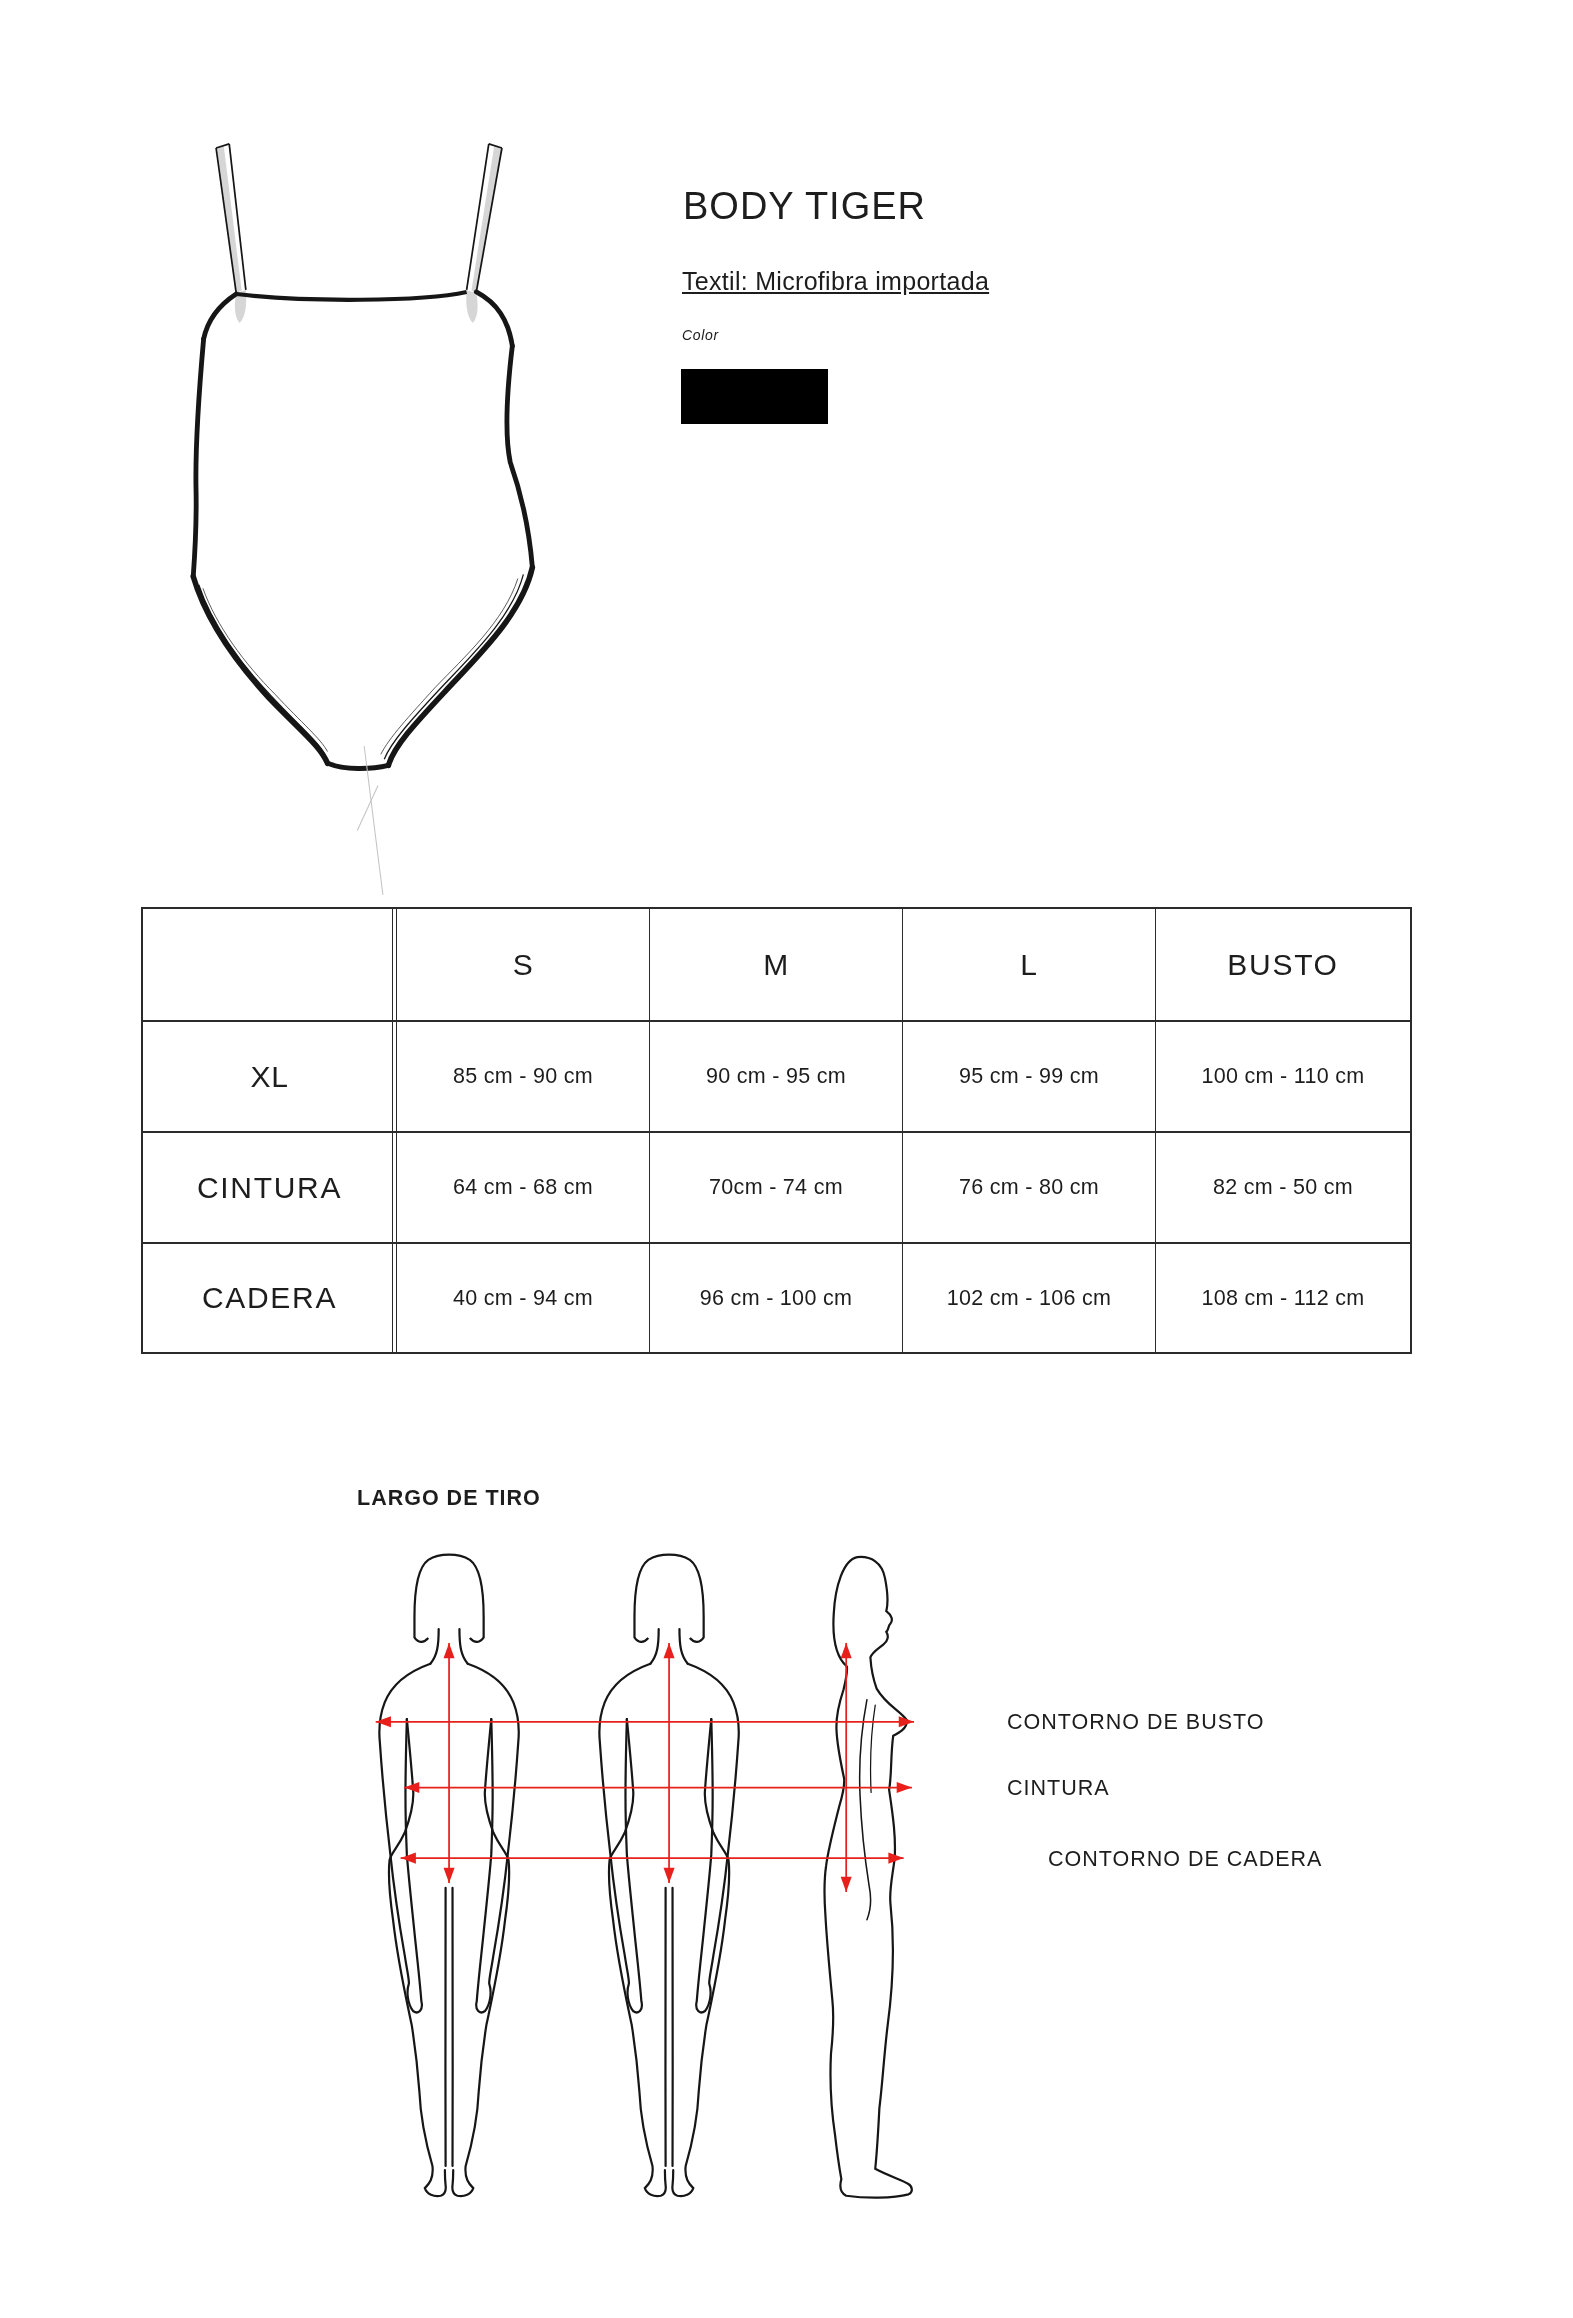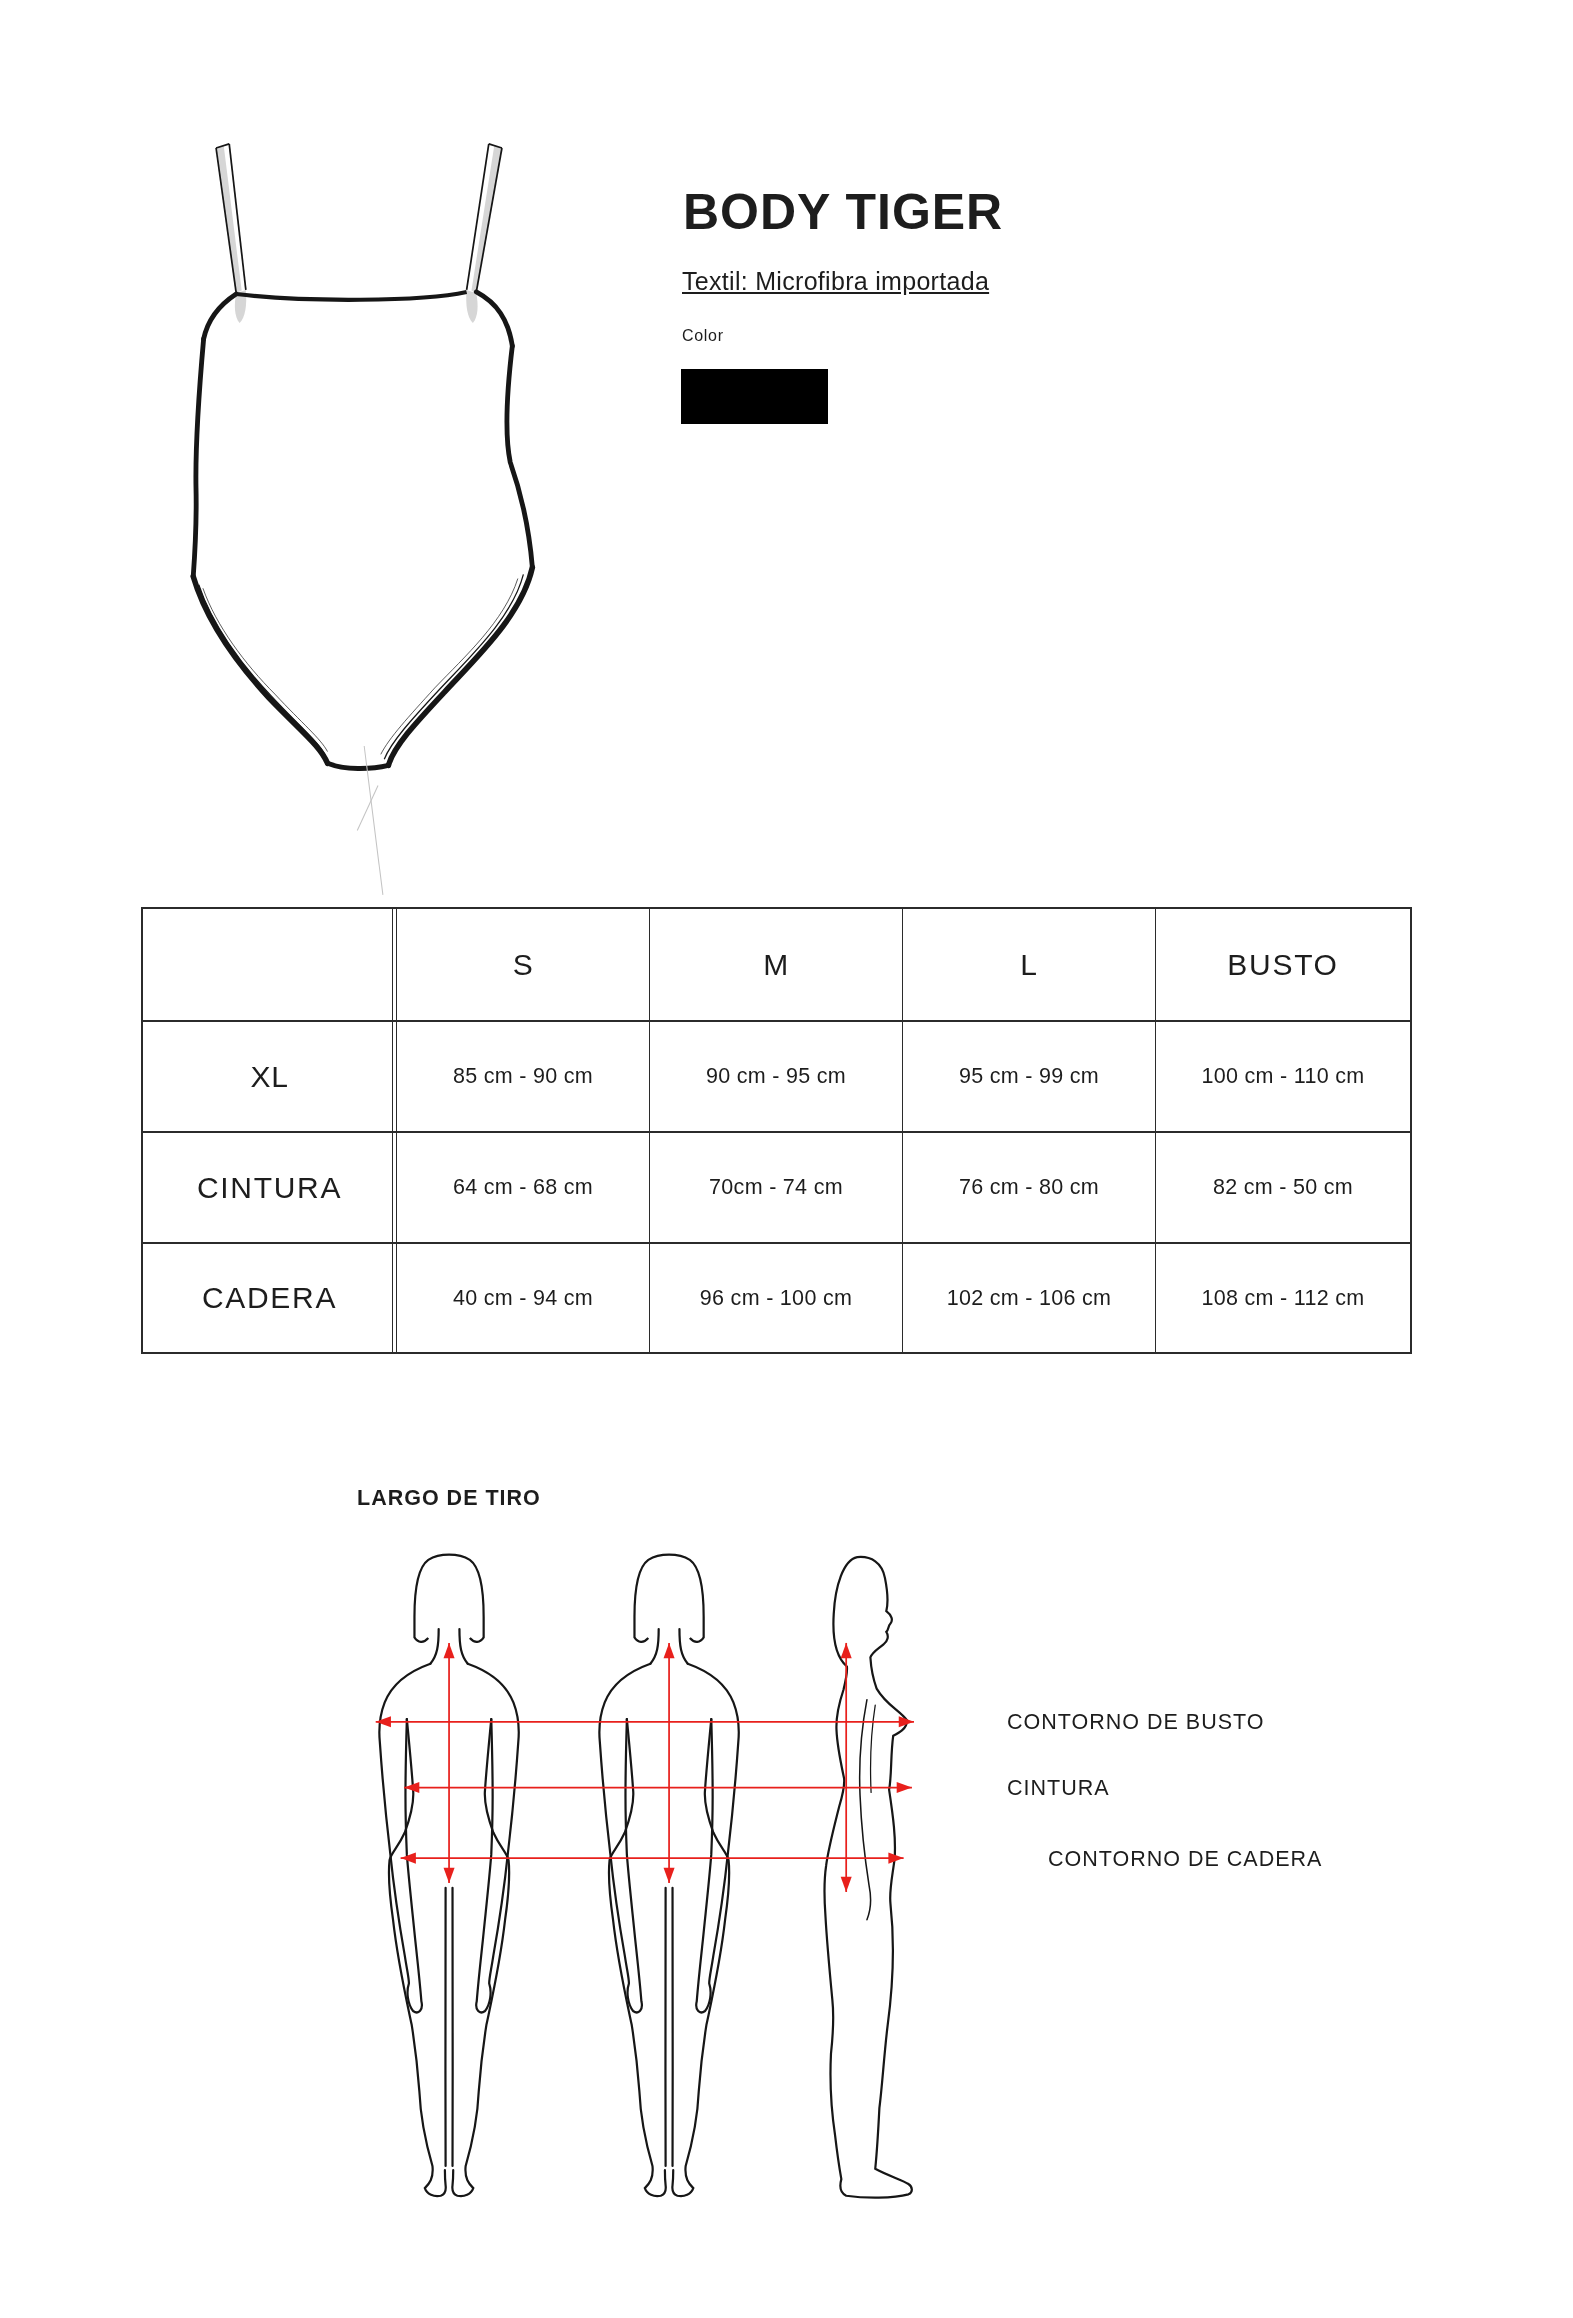--- a/index.html
+++ b/index.html
@@ -1,22 +1,22 @@
 <!DOCTYPE html>
 <html style="font-size:11px"><head>
 <meta charset="utf-8">
 <style>
   html,body { margin:0; padding:0; background:#ffffff; }
   body { width:1574px; height:2319px; position:relative; overflow:hidden;
          font-family:"Liberation Sans", sans-serif; color:#1d1d1d;
          --arrow-color:#e8201c; }
   .abs { position:absolute; }
-  .title     { font-size:50px; letter-spacing:1px; line-height:1; font-weight:700;text-align:right; }
+  .title     { font-size:38px; letter-spacing:1px; line-height:1; font-weight:400;text-align:right; }
   .subtitle  { font-size:25px; letter-spacing:0.3px; line-height:1; font-weight:400; }
-  .color-label{ font-size:16px; letter-spacing:0.7px; line-height:1; }
+  .color-label{ font-size:14px; letter-spacing:0.7px; line-height:1;font-style:italic; }
   .swatch    { width:147px; height:55px; background:#000; }
   .sizetable { left:141px; top:907px; width:1271px; height:447px;
                border:2.1px solid #2b2b2b; box-sizing:border-box;
                display:grid; grid-template-columns:253px 253px 253px 253px auto;
                grid-template-rows:111px 111px 111px auto; }
   .tcell { border-left:1.4px solid #2b2b2b; border-top:2.1px solid #2b2b2b;
            display:flex; align-items:center; justify-content:center; }
   .tcell:nth-child(-n+5) { border-top:none; }
   .tcell:nth-child(5n+1) { border-left:none; }
   .dblline { position:absolute; left:249px; top:0; bottom:0; width:1.4px; background:#2b2b2b; }

